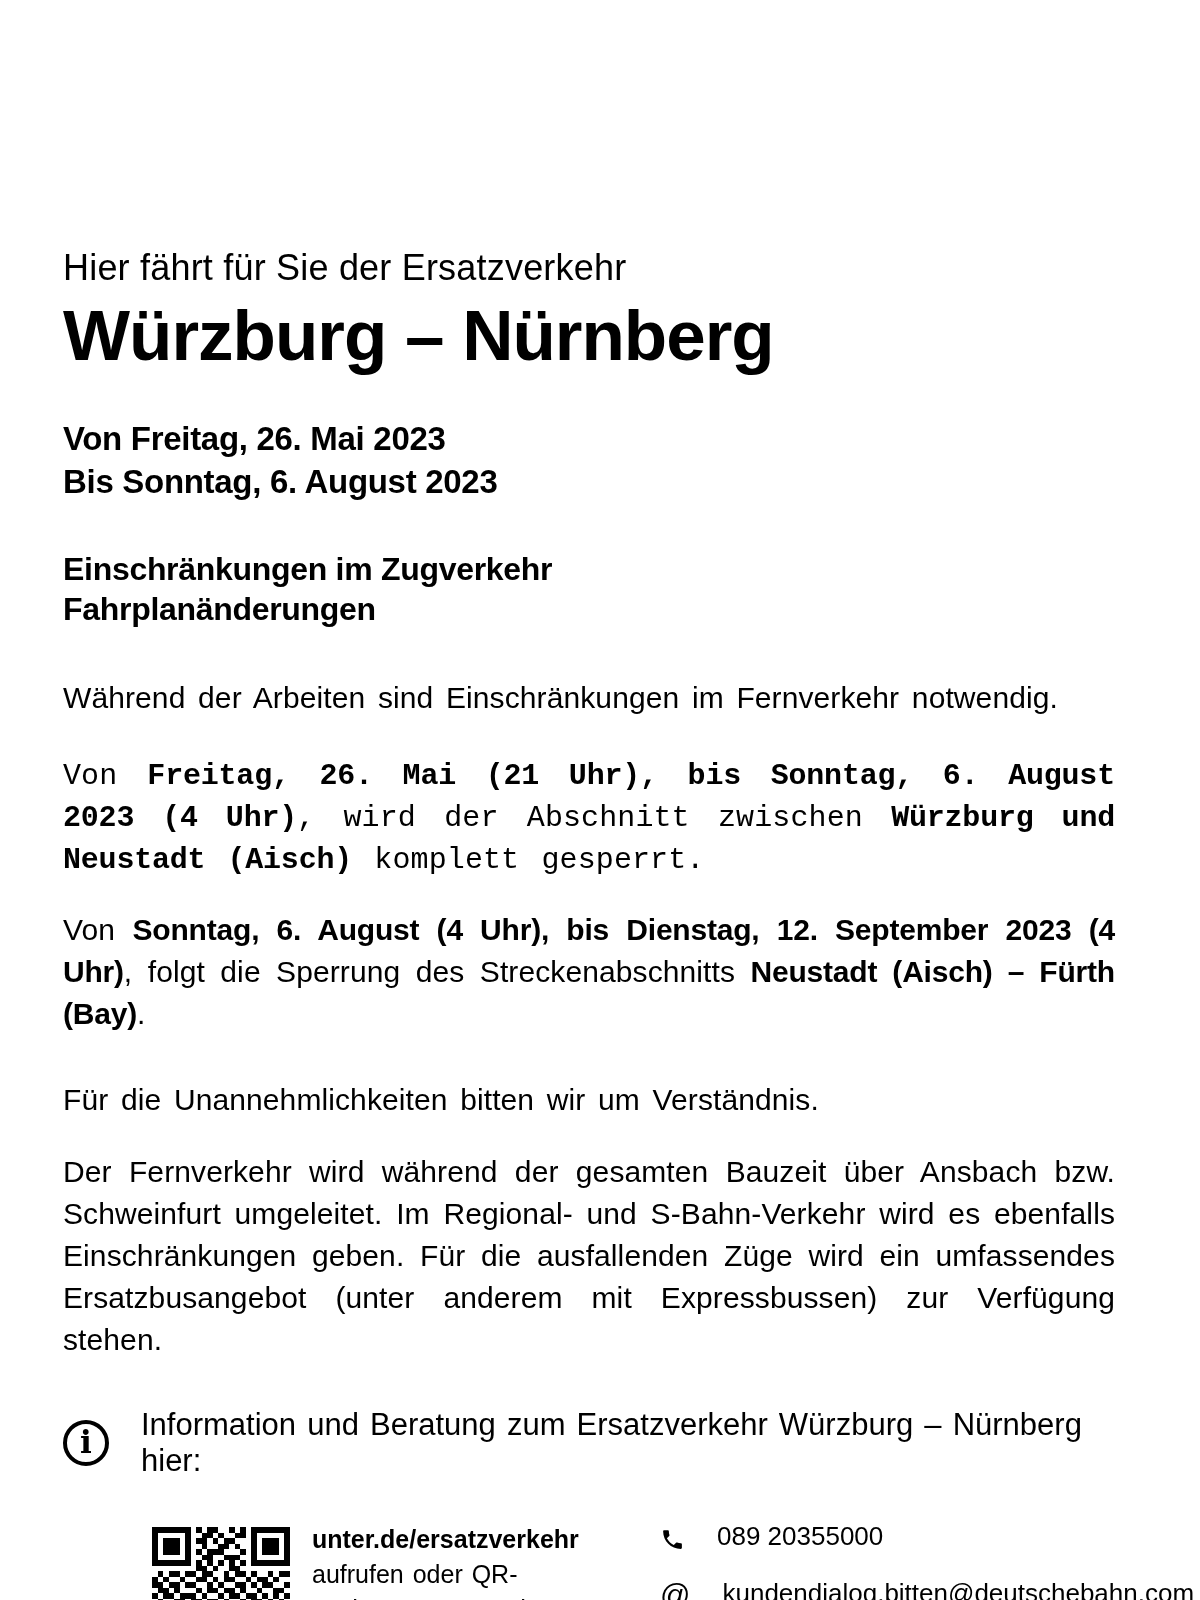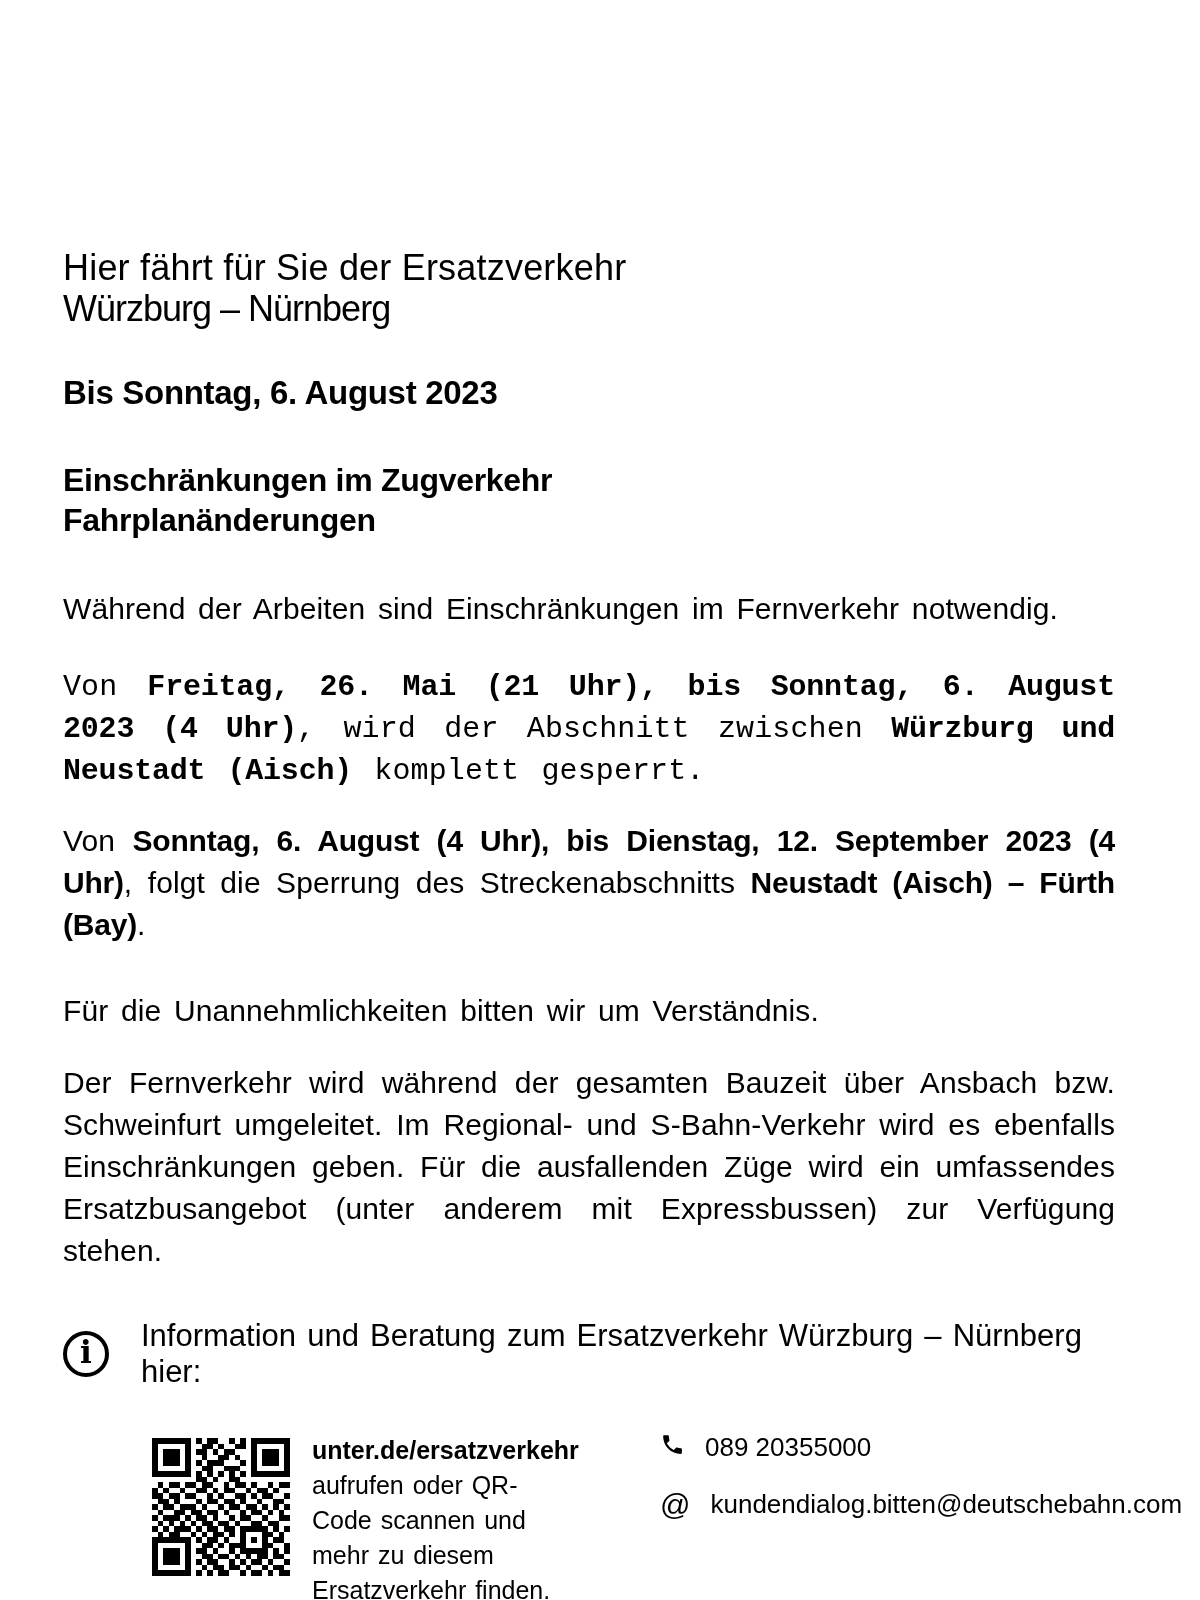--- a/index.html
+++ b/index.html
@@ -16,24 +16,24 @@
     height: 1435px;
     padding: 246px 85px 0 63px;
   }
   .eyebrow {
     font-size: 36px;
     font-weight: 400;
     line-height: 1.2;
     letter-spacing: 0.2px;
   }
   .page-title {
-    font-size: 36px;
-    font-weight: 400;
+    font-size: 71px;
+    font-weight: 700;
     letter-spacing: -1px;
-    margin-top: 0;
+    margin-top: 8px;
     line-height: 1.1;
   }
   .dates {
     margin-top: 42px;
     font-size: 33px;
     font-weight: 700;
     line-height: 43px;
     letter-spacing: -0.3px;
   }
   .subhead {
@@ -103,42 +103,43 @@
     word-spacing: 0.08em;
   }
   .qr-text .link { font-weight: 700; text-decoration: none; color: #000; }
   .methods {
     margin-left: 94px;
     margin-top: -6px;
     font-size: 26px;
   }
   .method {
     display: flex;
-    align-items: flex-start;
-    gap: 20px;
+    align-items: flex-end;
+    gap: 32px;
   }
   .method + .method { margin-top: 26px; }
   .phone-icon-svg { width: 25px; height: 25px; display: block; }
   .at-icon {
     font-size: 30px;
     font-weight: 400;
     line-height: 1;
     display: inline-block;
     transform: translateY(1px);
   }
 </style>
 </head>
 <body>
 
 <div class="page">
 
   <div class="eyebrow">Hier fährt für Sie der Ersatzverkehr</div>
   <h1 class="page-title">Würzburg – Nürnberg</h1>
 
   <div class="dates">
+    <div>Von Freitag, 26. Mai 2023</div>
     <div>Bis Sonntag, 6. August 2023</div>
   </div>
 
   <div class="subhead">
     <div>Einschränkungen im Zugverkehr</div>
     <div>Fahrplanänderungen</div>
   </div>
 
   <p class="body p-intro">Während der Arbeiten sind Einschränkungen im Fernverkehr notwendig.</p>
 

